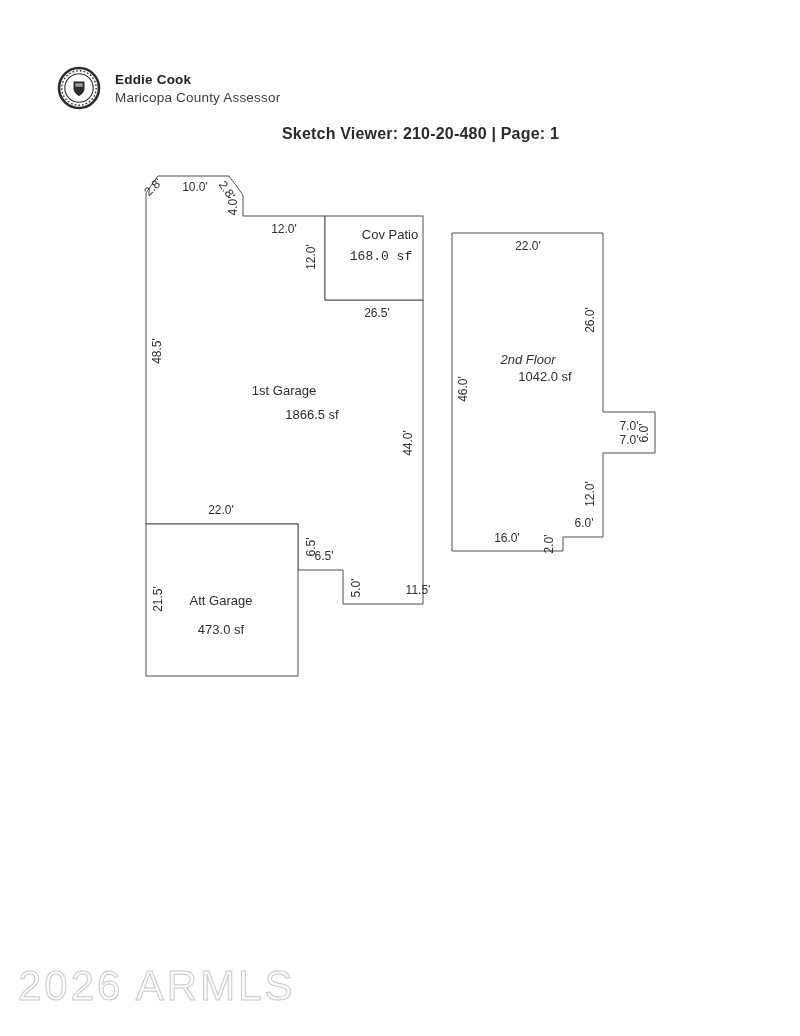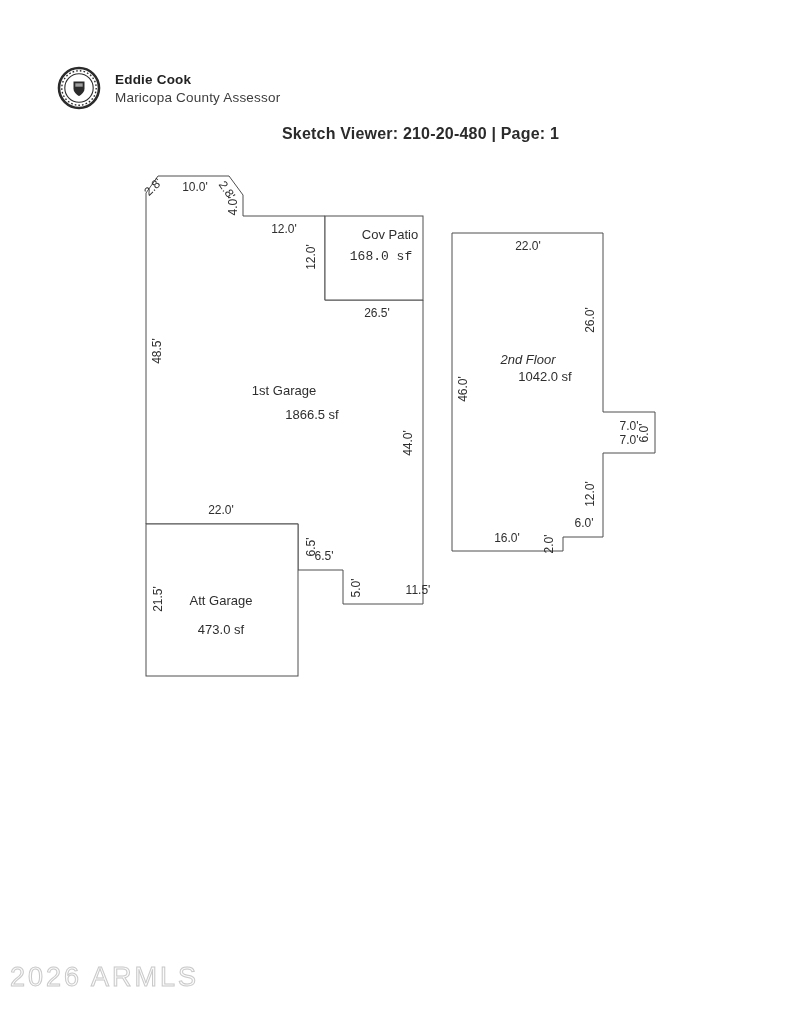--- a/index.html
+++ b/index.html
@@ -23,21 +23,21 @@
 
   
   .dim,.area-name,.area-sf{position:absolute;transform:translate(-50%,-50%);
         font-size:12px;color:#2e2e2e;white-space:nowrap;}
   .area-name,.area-sf{font-size:13px;}
   .rot{transform:translate(-50%,-50%) rotate(-90deg);}
   .rot-m45{transform:translate(-50%,-50%) rotate(-45deg);}
   .rot-p55{transform:translate(-50%,-50%) rotate(55deg);}
 
   
-  #watermark{position:absolute;left:10px;top:962px;font-size:27px;letter-spacing:3px;
+  #watermark{position:absolute;left:18px;top:962px;font-size:42px;letter-spacing:3px;
              color:#fbfbfb;-webkit-text-stroke:1px #c9c9c9;font-weight:400;}
 </style>
 </head>
 <body>
 
 <div id="page">
 
   <div id="header">
     <svg id="seal" viewBox="0 0 44 44">
       <circle cx="22" cy="22" r="20" fill="none" stroke="#2b2b2b" stroke-width="2.6"></circle>

